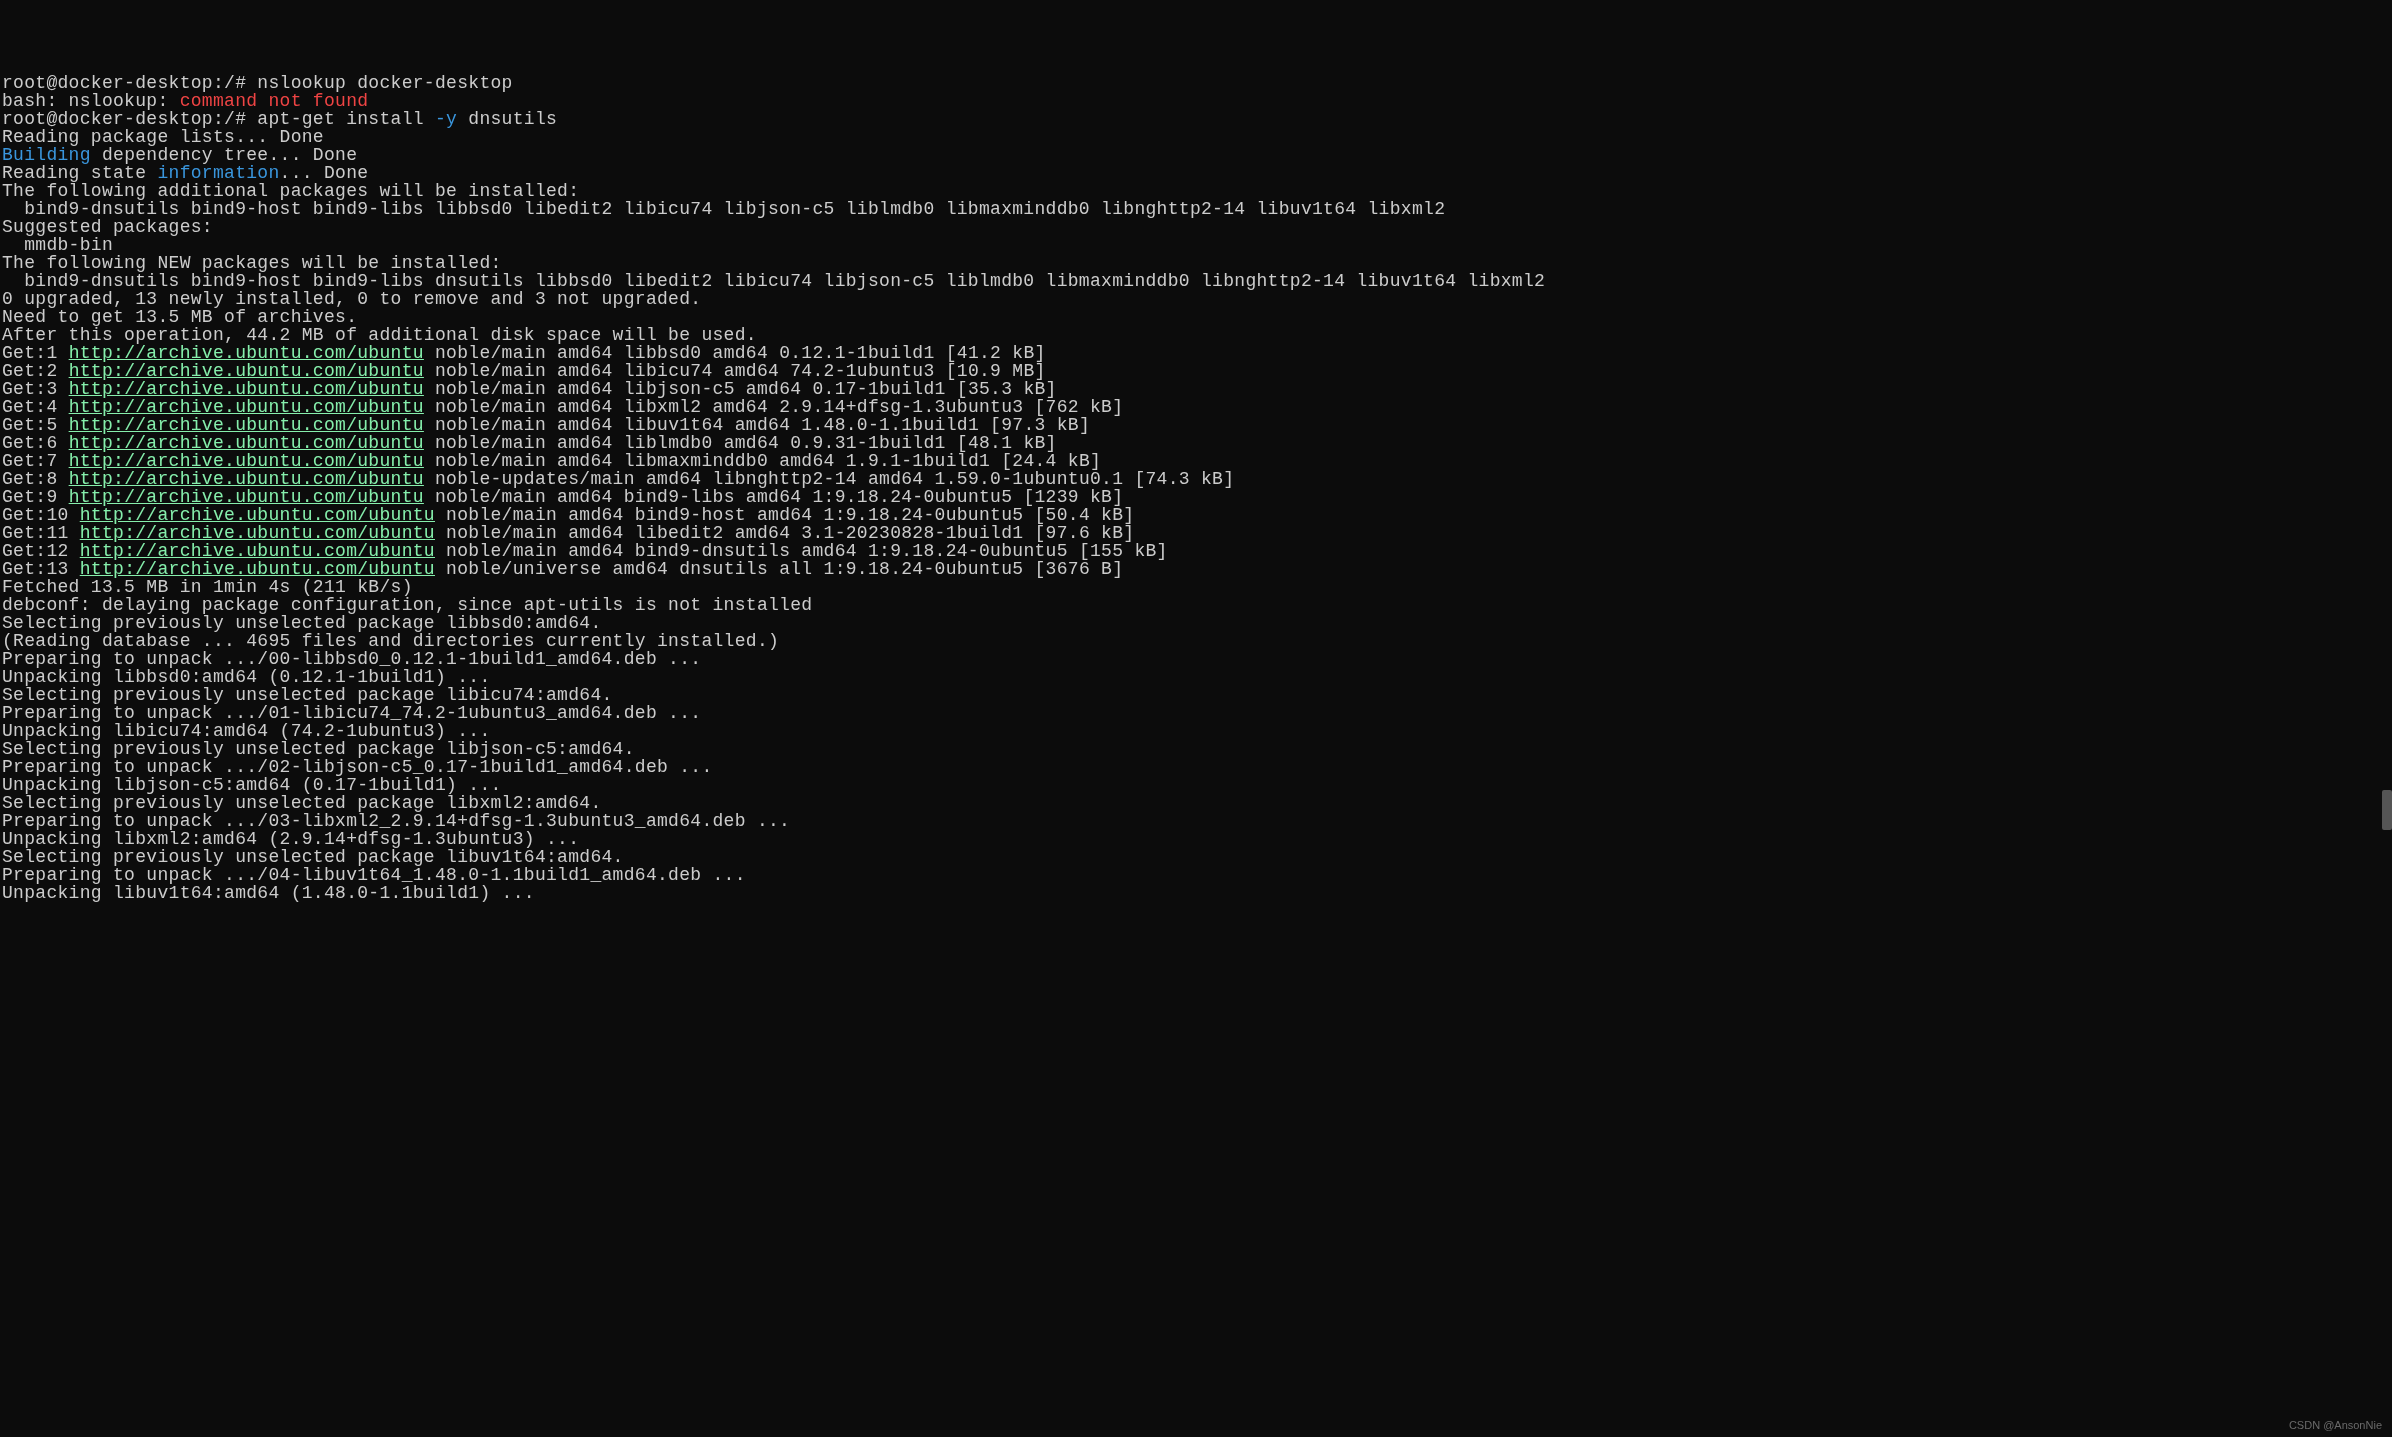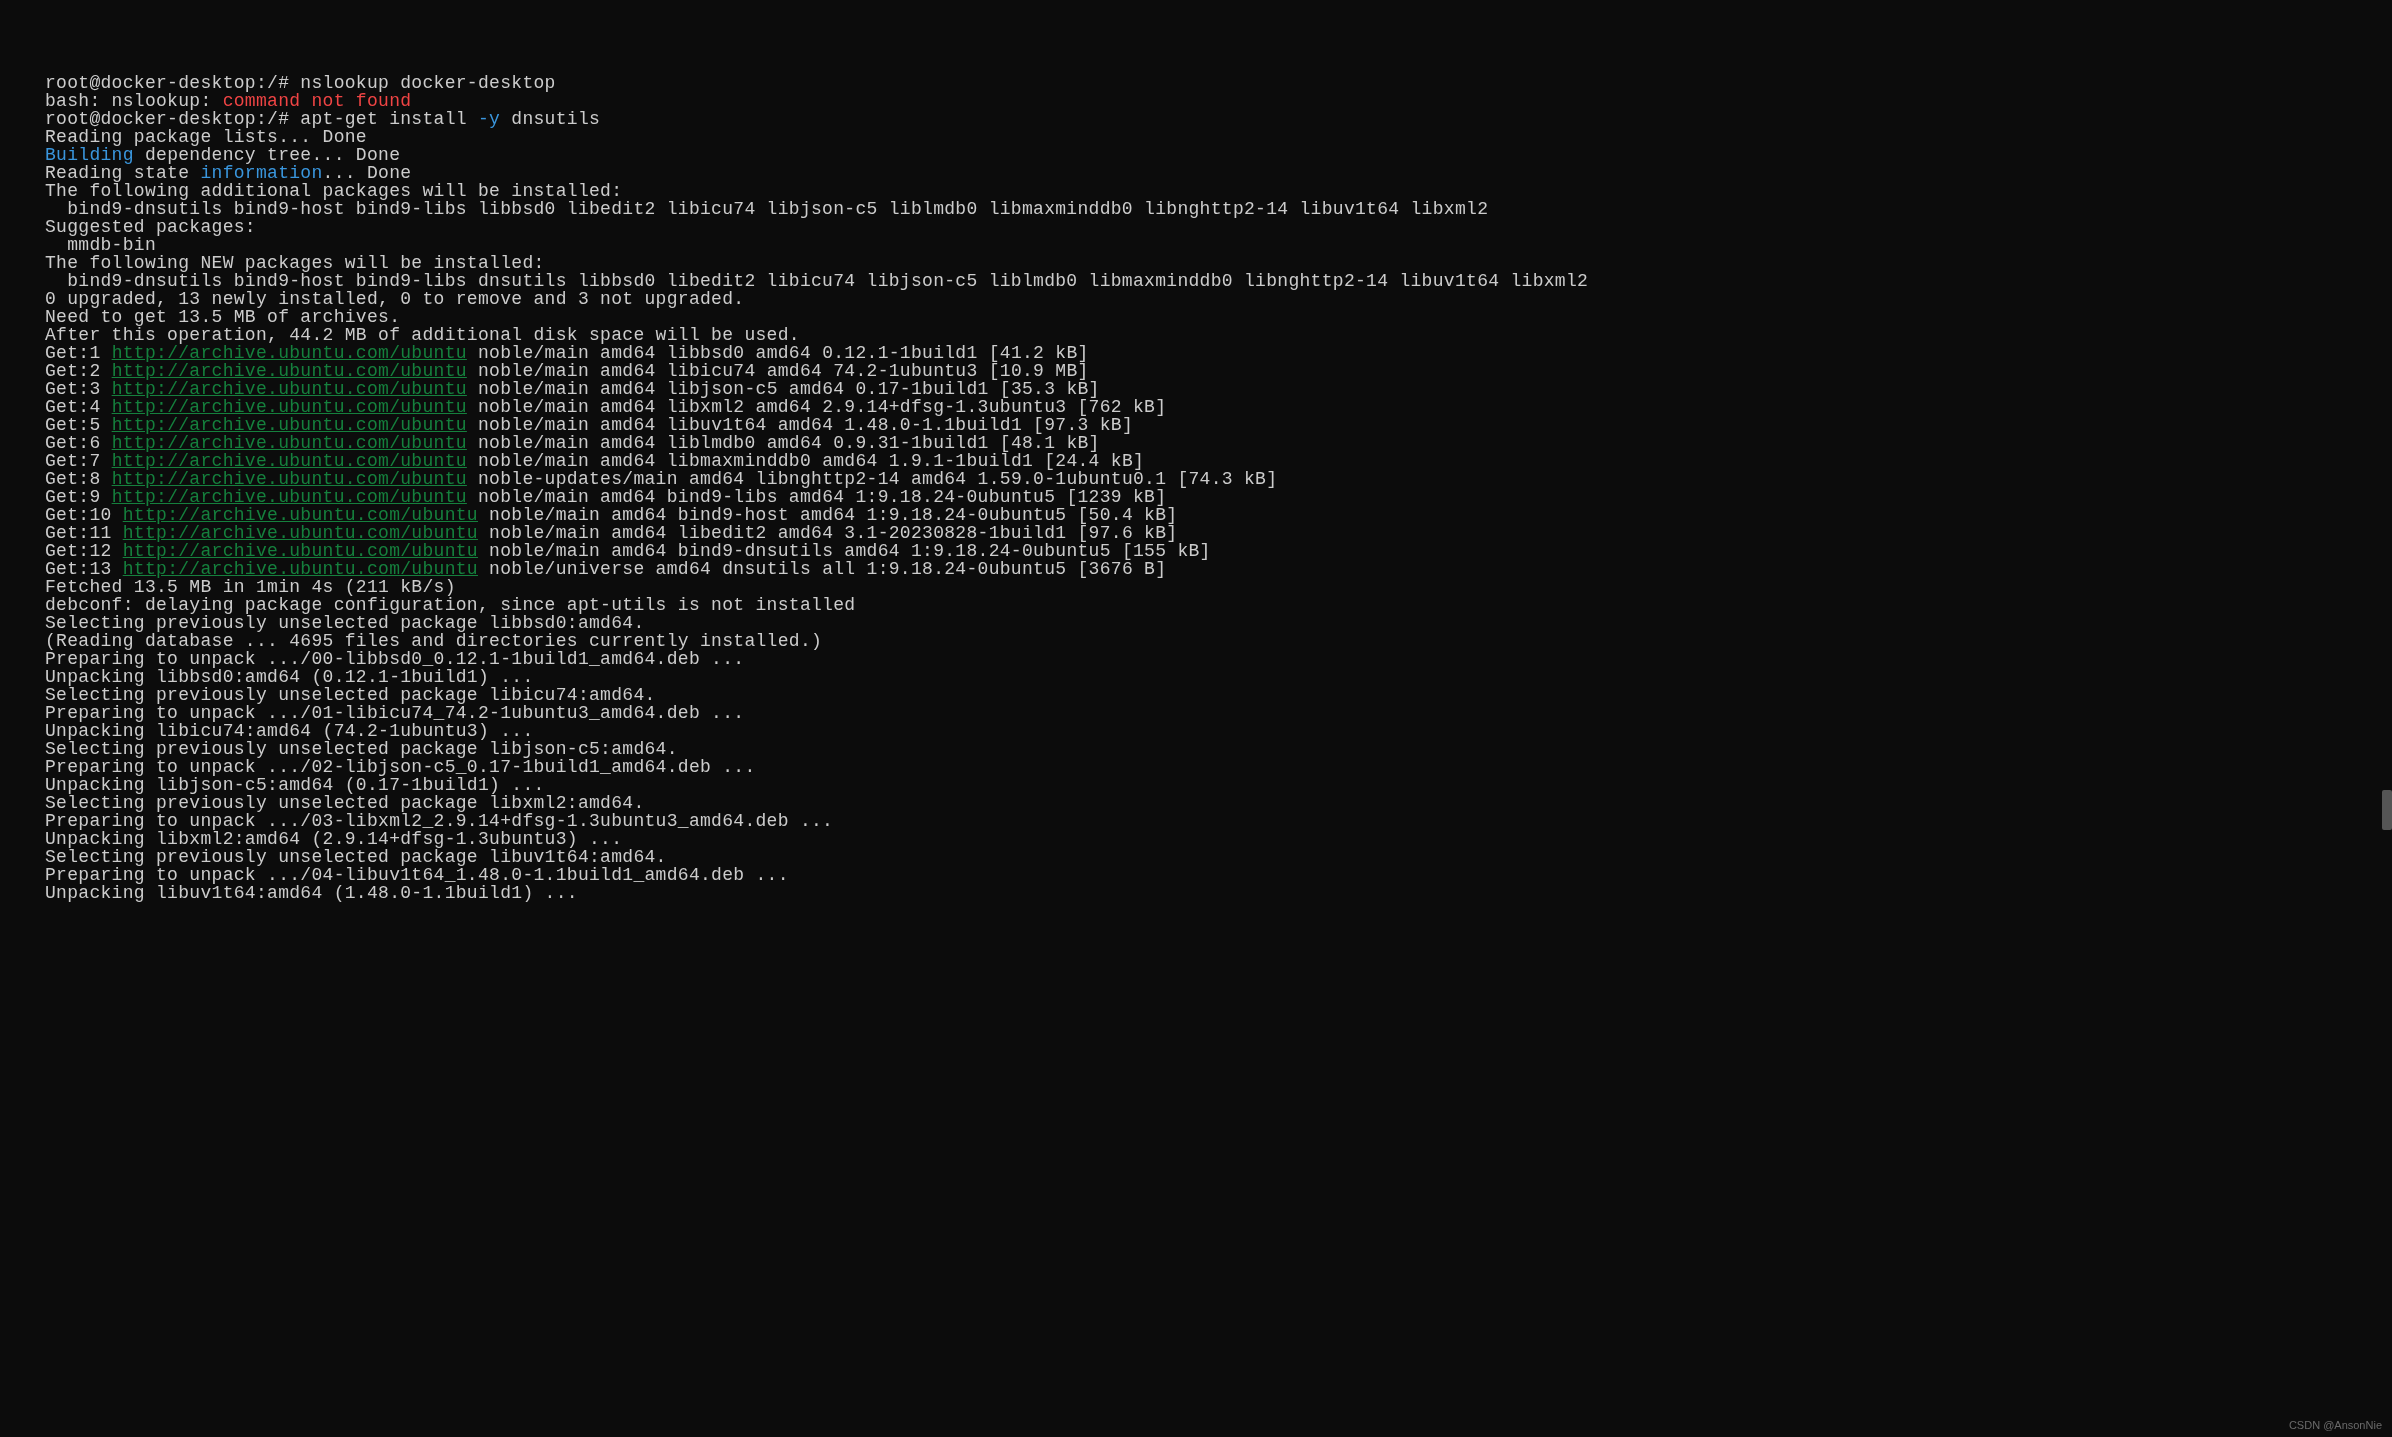--- a/index.html
+++ b/index.html
@@ -9,39 +9,39 @@
       font-family: 'Consolas', 'Monaco', 'Courier New', monospace;
       font-size: 18px;
       line-height: 1.0;
       padding: 2px;
       white-space: pre;
       overflow-x: hidden;
     }
     .line { display: block; }
     .yellow { color: #ef4444; }
     .cyan { color: #3a96dd; }
-    .url { color: #15803d; text-decoration: underline; }
+    .url { color: #86efac; text-decoration: underline; }
     .watermark {
       position: fixed;
       bottom: 6px;
       right: 10px;
       font-size: 11px;
       color: #6a6a6a;
       font-family: sans-serif;
     }
     .scrollbar-thumb {
       position: fixed;
       right: 0;
       top: 55%;
       width: 10px;
       height: 40px;
       background: #555;
       border-radius: 2px;
     }
-    #terminal-output { letter-spacing: 0.3px; margin-left: 43px; }
+    #terminal-output { letter-spacing: 0.3px; }
   </style>
 </head>
 <body>
 
 
 
 <div id="terminal-output"><div class="line"><span>root@docker-desktop:/# nslookup docker-desktop</span></div><div class="line"><span>bash: nslookup: </span><span class="yellow">command not found</span></div><div class="line"><span>root@docker-desktop:/# apt-get install </span><span class="cyan">-y</span><span> dnsutils</span></div><div class="line"><span>Reading package lists... Done</span></div><div class="line"><span class="cyan">Building</span><span> dependency tree... Done</span></div><div class="line"><span>Reading state </span><span class="cyan">information</span><span>... Done</span></div><div class="line"><span>The following additional packages will be installed:</span></div><div class="line"><span>  bind9-dnsutils bind9-host bind9-libs libbsd0 libedit2 libicu74 libjson-c5 liblmdb0 libmaxminddb0 libnghttp2-14 libuv1t64 libxml2</span></div><div class="line"><span>Suggested packages:</span></div><div class="line"><span>  mmdb-bin</span></div><div class="line"><span>The following NEW packages will be installed:</span></div><div class="line"><span>  bind9-dnsutils bind9-host bind9-libs dnsutils libbsd0 libedit2 libicu74 libjson-c5 liblmdb0 libmaxminddb0 libnghttp2-14 libuv1t64 libxml2</span></div><div class="line"><span>0 upgraded, 13 newly installed, 0 to remove and 3 not upgraded.</span></div><div class="line"><span>Need to get 13.5 MB of archives.</span></div><div class="line"><span>After this operation, 44.2 MB of additional disk space will be used.</span></div><div class="line"><span>Get:1 </span><span class="url">http://archive.ubuntu.com/ubuntu</span><span> noble/main amd64 libbsd0 amd64 0.12.1-1build1 [41.2 kB]</span></div><div class="line"><span>Get:2 </span><span class="url">http://archive.ubuntu.com/ubuntu</span><span> noble/main amd64 libicu74 amd64 74.2-1ubuntu3 [10.9 MB]</span></div><div class="line"><span>Get:3 </span><span class="url">http://archive.ubuntu.com/ubuntu</span><span> noble/main amd64 libjson-c5 amd64 0.17-1build1 [35.3 kB]</span></div><div class="line"><span>Get:4 </span><span class="url">http://archive.ubuntu.com/ubuntu</span><span> noble/main amd64 libxml2 amd64 2.9.14+dfsg-1.3ubuntu3 [762 kB]</span></div><div class="line"><span>Get:5 </span><span class="url">http://archive.ubuntu.com/ubuntu</span><span> noble/main amd64 libuv1t64 amd64 1.48.0-1.1build1 [97.3 kB]</span></div><div class="line"><span>Get:6 </span><span class="url">http://archive.ubuntu.com/ubuntu</span><span> noble/main amd64 liblmdb0 amd64 0.9.31-1build1 [48.1 kB]</span></div><div class="line"><span>Get:7 </span><span class="url">http://archive.ubuntu.com/ubuntu</span><span> noble/main amd64 libmaxminddb0 amd64 1.9.1-1build1 [24.4 kB]</span></div><div class="line"><span>Get:8 </span><span class="url">http://archive.ubuntu.com/ubuntu</span><span> noble-updates/main amd64 libnghttp2-14 amd64 1.59.0-1ubuntu0.1 [74.3 kB]</span></div><div class="line"><span>Get:9 </span><span class="url">http://archive.ubuntu.com/ubuntu</span><span> noble/main amd64 bind9-libs amd64 1:9.18.24-0ubuntu5 [1239 kB]</span></div><div class="line"><span>Get:10 </span><span class="url">http://archive.ubuntu.com/ubuntu</span><span> noble/main amd64 bind9-host amd64 1:9.18.24-0ubuntu5 [50.4 kB]</span></div><div class="line"><span>Get:11 </span><span class="url">http://archive.ubuntu.com/ubuntu</span><span> noble/main amd64 libedit2 amd64 3.1-20230828-1build1 [97.6 kB]</span></div><div class="line"><span>Get:12 </span><span class="url">http://archive.ubuntu.com/ubuntu</span><span> noble/main amd64 bind9-dnsutils amd64 1:9.18.24-0ubuntu5 [155 kB]</span></div><div class="line"><span>Get:13 </span><span class="url">http://archive.ubuntu.com/ubuntu</span><span> noble/universe amd64 dnsutils all 1:9.18.24-0ubuntu5 [3676 B]</span></div><div class="line"><span>Fetched 13.5 MB in 1min 4s (211 kB/s)</span></div><div class="line"><span>debconf: delaying package configuration, since apt-utils is not installed</span></div><div class="line"><span>Selecting previously unselected package libbsd0:amd64.</span></div><div class="line"><span>(Reading database ... 4695 files and directories currently installed.)</span></div><div class="line"><span>Preparing to unpack .../00-libbsd0_0.12.1-1build1_amd64.deb ...</span></div><div class="line"><span>Unpacking libbsd0:amd64 (0.12.1-1build1) ...</span></div><div class="line"><span>Selecting previously unselected package libicu74:amd64.</span></div><div class="line"><span>Preparing to unpack .../01-libicu74_74.2-1ubuntu3_amd64.deb ...</span></div><div class="line"><span>Unpacking libicu74:amd64 (74.2-1ubuntu3) ...</span></div><div class="line"><span>Selecting previously unselected package libjson-c5:amd64.</span></div><div class="line"><span>Preparing to unpack .../02-libjson-c5_0.17-1build1_amd64.deb ...</span></div><div class="line"><span>Unpacking libjson-c5:amd64 (0.17-1build1) ...</span></div><div class="line"><span>Selecting previously unselected package libxml2:amd64.</span></div><div class="line"><span>Preparing to unpack .../03-libxml2_2.9.14+dfsg-1.3ubuntu3_amd64.deb ...</span></div><div class="line"><span>Unpacking libxml2:amd64 (2.9.14+dfsg-1.3ubuntu3) ...</span></div><div class="line"><span>Selecting previously unselected package libuv1t64:amd64.</span></div><div class="line"><span>Preparing to unpack .../04-libuv1t64_1.48.0-1.1build1_amd64.deb ...</span></div><div class="line"><span>Unpacking libuv1t64:amd64 (1.48.0-1.1build1) ...</span></div></div>
 
 <div class="scrollbar-thumb"></div>
 <div class="watermark">CSDN @AnsonNie</div>

